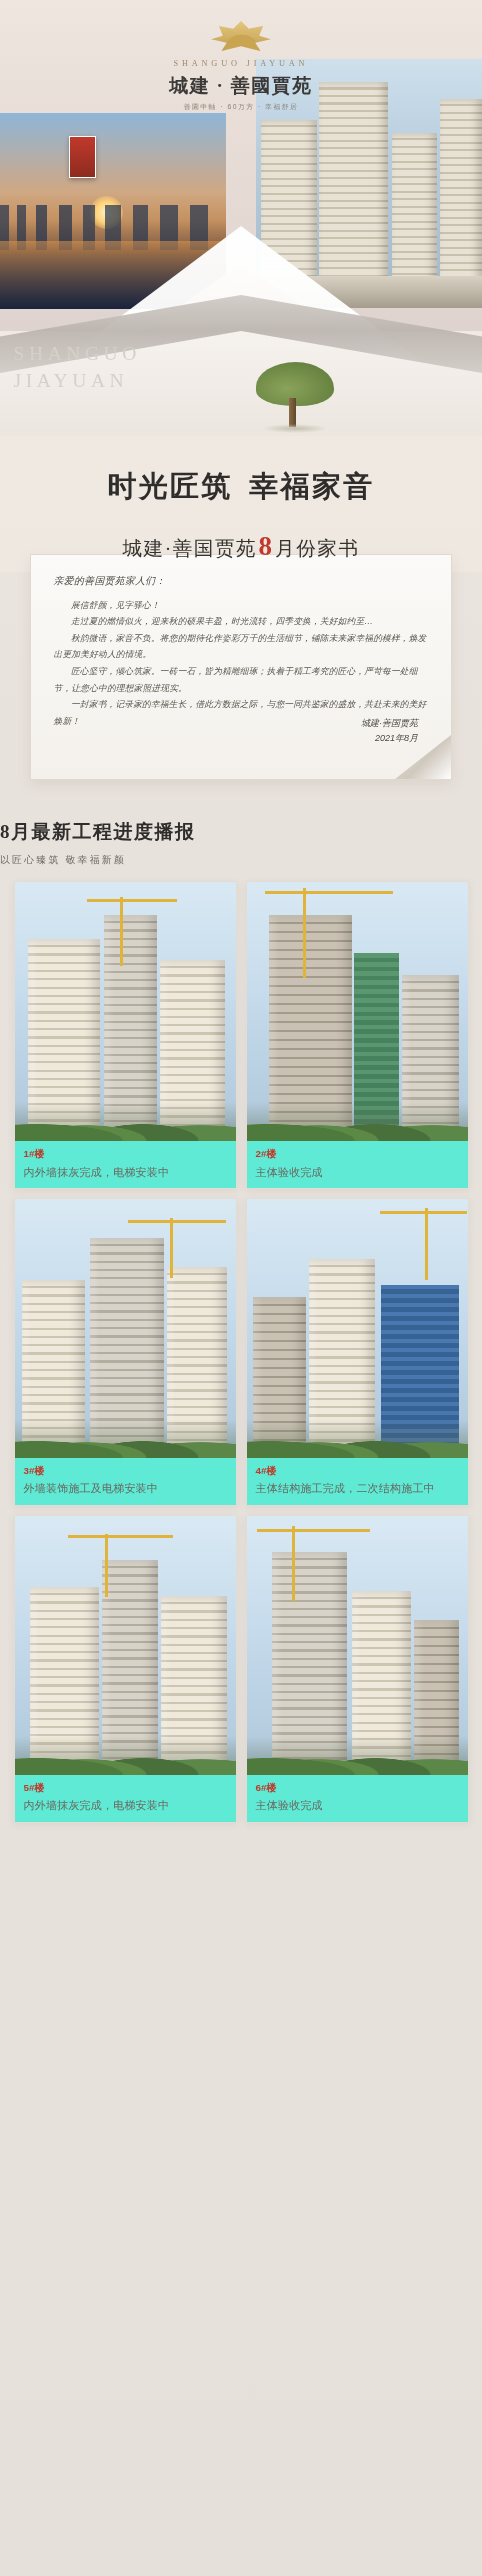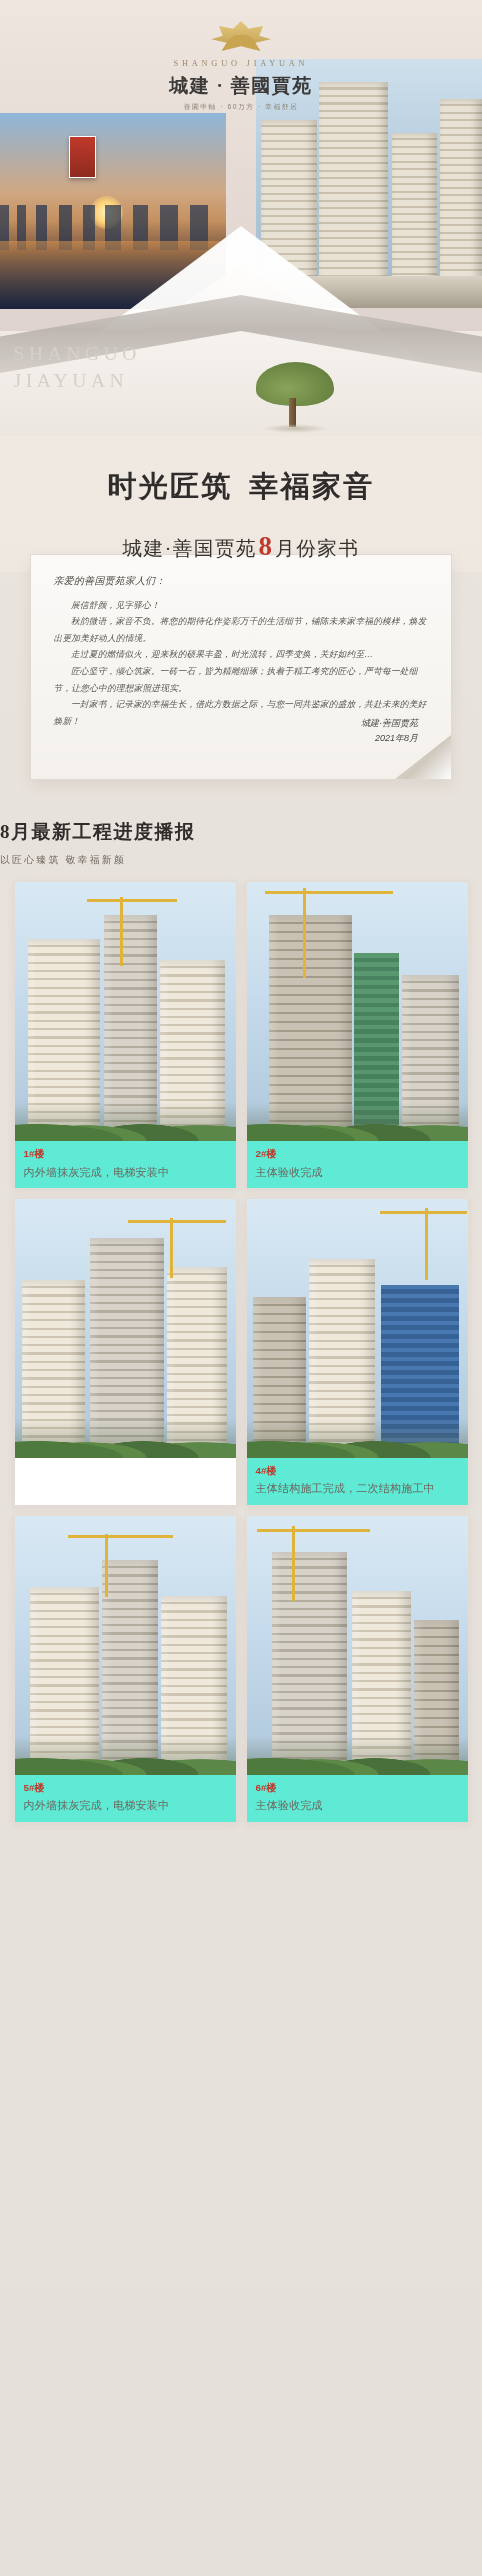--- a/index.html
+++ b/index.html
@@ -324,22 +324,22 @@
       <div class="title-sub">
         <span>城建·善国贾苑</span><span class="month">8</span><span>月份家书</span>
       </div>
     </div>
   </div>
 
   <div class="letter">
     <div class="letter-inner">
       <div class="letter-greet">亲爱的善国贾苑家人们：</div>
       <p>展信舒颜，见字驿心！</p>
+      <p>走过夏的燃情似火，迎来秋的硕果丰盈，时光流转，四季变换，关好如约至…</p>
       <p>秋韵微语，家音不负。将您的期待化作姿彩万千的生活细节，铺陈未来家幸福的模样，焕发出更加美好动人的情境。</p>
-      <p>走过夏的燃情似火，迎来秋的硕果丰盈，时光流转，四季变换，关好如约至…</p>
       <p>匠心坚守，倾心筑家。一砖一石，皆为精雕细琢；执着于精工考究的匠心，严苛每一处细节，让您心中的理想家照进现实。</p>
       <p>一封家书，记录家的幸福生长，借此方数据之际，与您一同共鉴家的盛放，共赴未来的美好焕新！</p>
     </div>
     <div class="letter-sign">
       <div>城建·善国贾苑</div>
       <div>2021年8月</div>
     </div>
     <div class="curl"></div>
   </div>
 
@@ -385,20 +385,24 @@
     <div class="card">
       <div class="card-photo">
         <div class="sky2"></div>
         <div class="bld" style="left:7.5px;width:63px;height:178px;"></div>
         <div class="bld gray" style="left:75px;width:74px;height:220px;"></div>
         <div class="bld" style="left:152px;width:60px;height:191px;"></div>
         <div class="crane mast" style="left:155px;top:19.6px;height:60px;"></div>
         <div class="crane jib" style="left:113px;top:21px;width:98px;"></div>
         <div class="trees-fg"></div>
       </div>
+      <div class="card-cap">
+        <div class="cap-no">3#楼</div>
+        <div class="cap-txt">外墙装饰施工及电梯安装中</div>
+      </div>
     </div>
 
     <div class="card">
       <div class="card-photo">
         <div class="sky2"></div>
         <div class="bld raw" style="left:6px;width:53px;height:161px;"></div>
         <div class="bld" style="left:62px;width:66px;height:199px;"></div>
         <div class="blue-net" style="left:134px;height:173px;width:78px;"></div>
         <div class="crane mast" style="left:178px;top:9px;height:72px;"></div>
         <div class="crane jib" style="left:133px;top:12px;width:87px;"></div>

